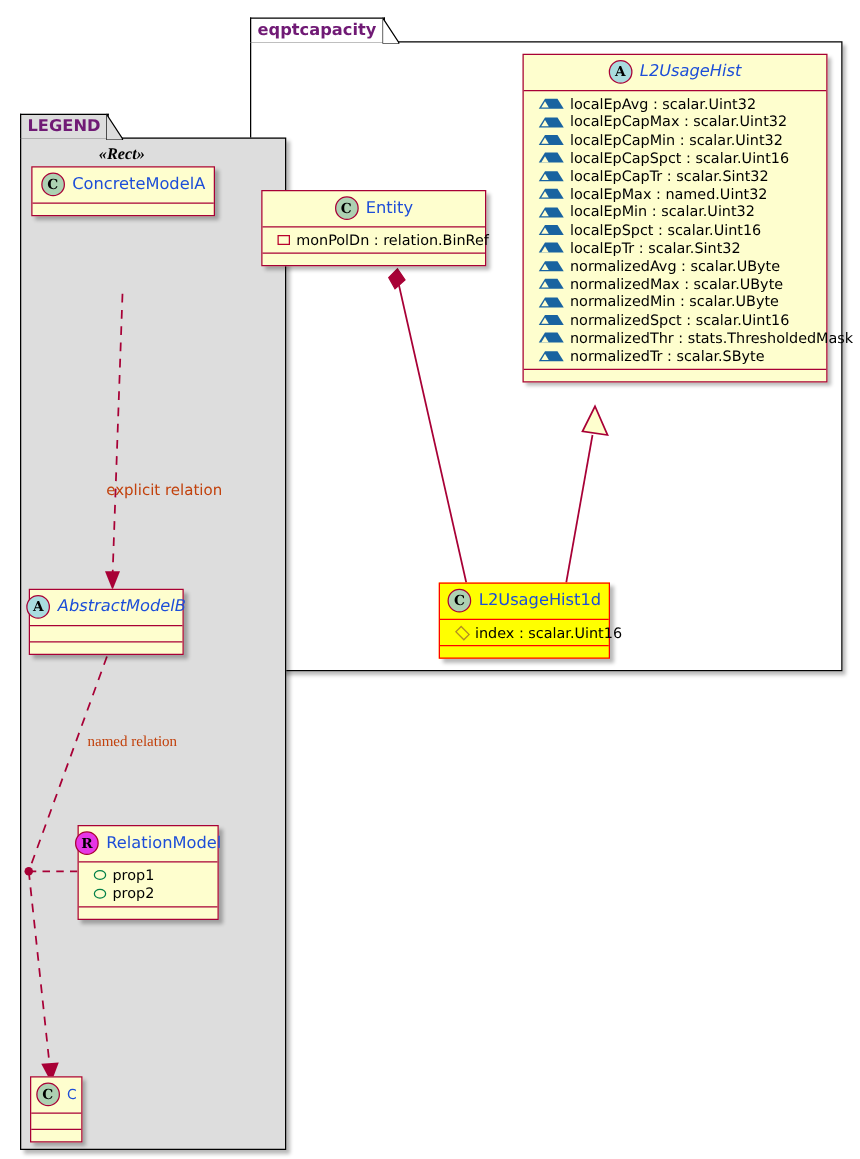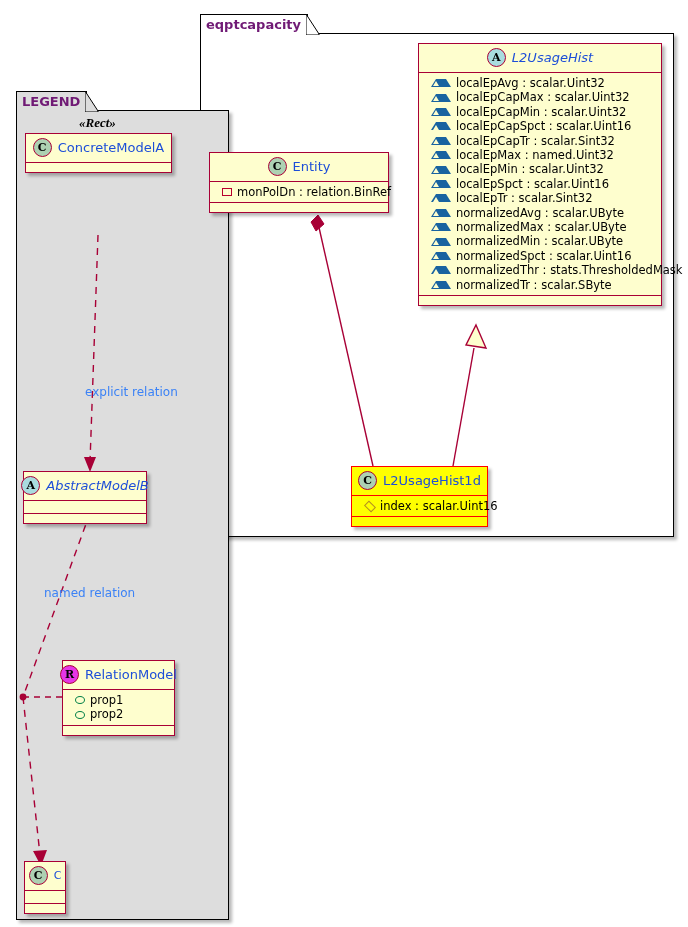--- a/index.html
+++ b/index.html
@@ -48,21 +48,21 @@
   .mk.diamond{border:1.3px solid #B38D22;width:7px;height:7px;box-sizing:border-box;
               transform:rotate(45deg);background:transparent;margin-left:1px;}
   .mk.triangle{width:0;height:0;border-left:5px solid transparent;
                border-right:5px solid transparent;border-bottom:8px solid #1963A0;
                position:relative;}
   .mk.triangle::after{content:"";position:absolute;left:-3.4px;top:2.2px;
                width:0;height:0;border-left:3.4px solid transparent;
                border-right:3.4px solid transparent;border-bottom:5.4px solid #FEFECE;}
 
   .stereo{position:absolute;font-size:13px;font-style:italic;font-weight:bold;color:#000;}
-  .edgelbl{position:absolute;font-size:12px;color:#3b82f6;white-space:nowrap;}
+  .edgelbl{position:absolute;font-size:12px;color:#c2410c;white-space:nowrap;}
   svg.ovl{position:absolute;left:0;top:0;width:688px;height:927px;pointer-events:none;}
 </style>
 </head>
 <body>
 
 <div class="pkg" style="left:200px;top:33px;width:472px;height:502px;">
   <div class="pkg-tab">
     <span>eqptcapacity</span>
     <svg class="fold" viewBox="0 0 14 21">
       <polygon points="0,0 13,20 13,21 0,21" fill="#ffffff" stroke="#000000" stroke-width="1"></polygon>
@@ -102,21 +102,21 @@
     <line x1="90" y1="513" x2="23" y2="697" stroke="#A80036" stroke-width="1.4" stroke-dasharray="7,6"></line>
     <line x1="23" y1="697" x2="40" y2="855" stroke="#A80036" stroke-width="1.4" stroke-dasharray="7,6"></line>
     <polygon points="41,866 33,851 47,850" fill="#A80036"></polygon>
 
     <circle cx="23" cy="697" r="3.4" fill="#A80036"></circle>
     <line x1="23" y1="697" x2="62" y2="697" stroke="#A80036" stroke-width="1.4" stroke-dasharray="6,5"></line>
   </g>
 </svg>
 
 <div class="edgelbl" style="left:85px;top:385px;">explicit relation</div>
-<div class="edgelbl" style="left:44px;top:586px;">named relation</div>
+<div class="edgelbl" style="left:70px;top:586px;font-family:Liberation Serif, serif;">named relation</div>
 
 <div class="cls" style="left:418px;top:43px;width:244px;">
   <div class="hdr">
     <span class="badge a">A</span>
     <span class="nm abs">L2UsageHist</span>
   </div>
   <div class="attrs">
     <div class="attr">
         <span class="mk triangle"></span>
         <span>localEpAvg : scalar.Uint32</span>

